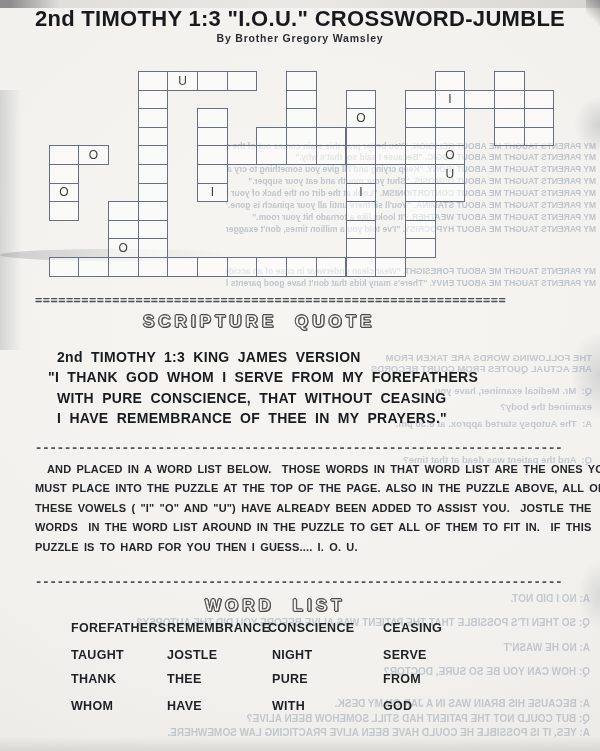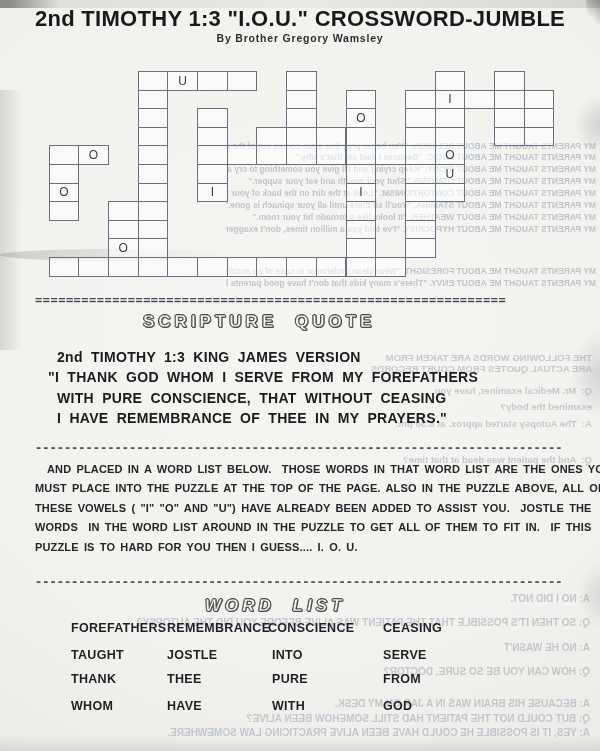--- a/index.html
+++ b/index.html
@@ -44,21 +44,21 @@
   #divider-equals{left:35px;top:293px;letter-spacing:.5px;}
   #divider-dash-1{left:35px;top:441px;color:#50565e;}
   #divider-dash-2{left:35px;top:575px;color:#50565e;}
 
   
   .outline-header{position:absolute;font-size:17px;font-weight:bold;letter-spacing:4px;word-spacing:9px;
     color:#f7f6f3;white-space:pre;z-index:3;
     text-shadow:-1px 0 #4c4c4c, 1px 0 #4c4c4c, 0 -1px #4c4c4c, 0 1px #4c4c4c, 1px 1px #5c5c5c;
     -webkit-text-stroke:.4px #444;}
   #scripture-header{left:143px;top:312px;}
-  #wordlist-header{left:205px;top:596px;font-style:italic;}
+  #wordlist-header{left:205px;top:596px;}
 
   
   #scripture{position:absolute;left:48px;top:349px;z-index:3;}
   #scripture .line{height:20.3px;font-size:14px;font-weight:bold;letter-spacing:.3px;
     word-spacing:4px;color:#191c1f;white-space:pre;padding-left:9px;}
   #scripture .line:nth-child(2){padding-left:0;}
 
   
   #instructions{position:absolute;left:35px;top:463px;width:540px;z-index:3;}
   #instructions .line{height:19.4px;font-size:11px;font-weight:bold;letter-spacing:.15px;
@@ -228,21 +228,21 @@
   <div class="divider" id="divider-dash-2">-------------------------------------------------------------------------</div>
 
   <div class="outline-header" id="wordlist-header">WORD LIST</div>
   <div id="wordlist">
       <span class="word" style="left: 71px; top: 621px;">FOREFATHERS</span>
       <span class="word" style="left: 167px; top: 621px;">REMEMBRANCE</span>
       <span class="word" style="left: 268px; top: 621px; text-align: right;">CONSCIENCE</span>
       <span class="word" style="left: 383px; top: 621px;">CEASING</span>
       <span class="word" style="left: 71px; top: 648px;">TAUGHT</span>
       <span class="word" style="left: 167px; top: 648px;">JOSTLE</span>
-      <span class="word" style="left: 272px; top: 648px;">INTO</span>
+      <span class="word" style="left: 272px; top: 648px;">NIGHT</span>
       <span class="word" style="left: 383px; top: 648px;">SERVE</span>
       <span class="word" style="left: 71px; top: 672px;">THANK</span>
       <span class="word" style="left: 167px; top: 672px;">THEE</span>
       <span class="word" style="left: 272px; top: 672px;">PURE</span>
       <span class="word" style="left: 383px; top: 672px;">FROM</span>
       <span class="word" style="left: 71px; top: 699px;">WHOM</span>
       <span class="word" style="left: 167px; top: 699px;">HAVE</span>
       <span class="word" style="left: 272px; top: 699px;">WITH</span>
       <span class="word" style="left: 383px; top: 699px;">GOD</span>
     </div>

